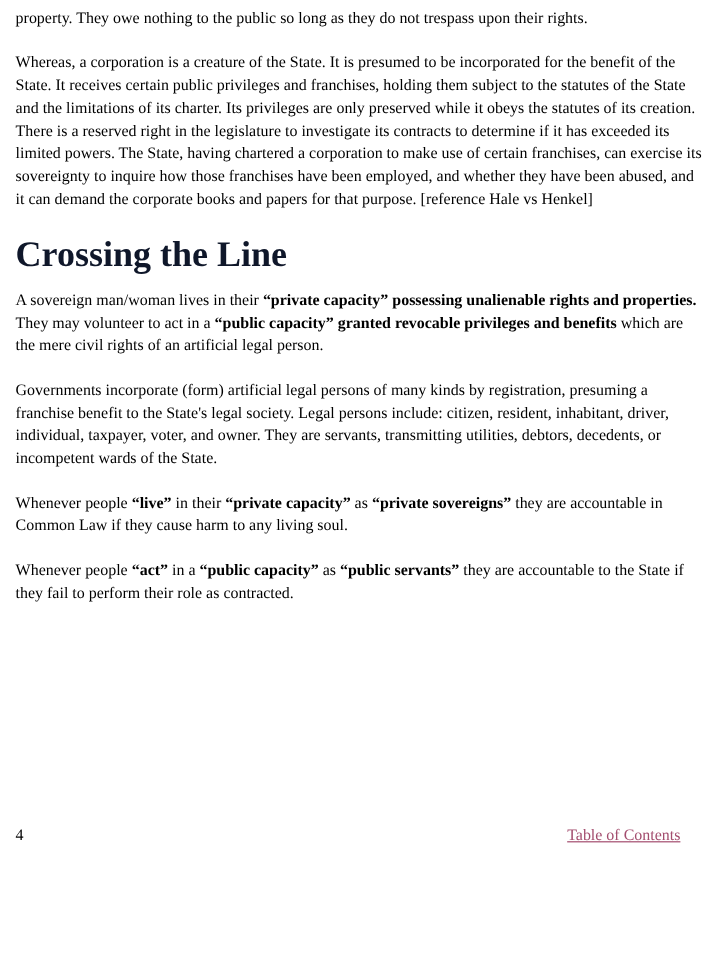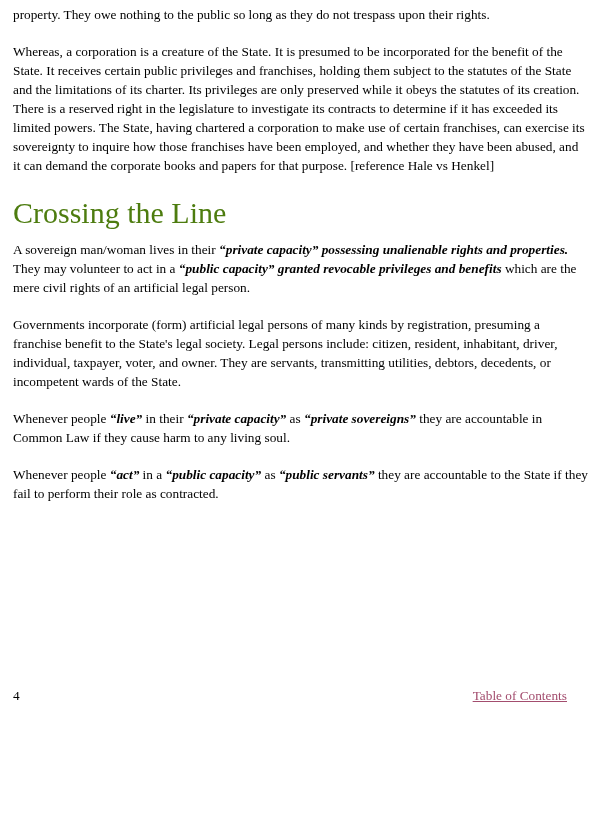--- a/index.html
+++ b/index.html
@@ -12,27 +12,27 @@
     color: #000000;
     font-family: "Liberation Serif", serif;
     font-size: 13.3px;
     line-height: 19px;
     padding: 5px 12px 0 13px;
     overflow: hidden;
   }
   .doc-paragraph { margin: 0 0 18px 0; }
   .doc-heading {
     font-family: "Liberation Serif", serif;
-    font-weight: 400;
+    font-weight: 700;
     font-size: 30px;
     line-height: 40px;
     margin: 4px 0 7px 0;
-    color: #4d7c0f;
+    color: #0f172a;
   }
-  .b { font-weight: 700; font-style: italic; }
+  .b { font-weight: 700; }
   .i { font-style: italic; }
   .footer {
     position: absolute;
     left: 13px;
     right: 33px;
     bottom: 21px;
     display: flex;
     justify-content: space-between;
     align-items: baseline;
     font-size: 13.3px;

